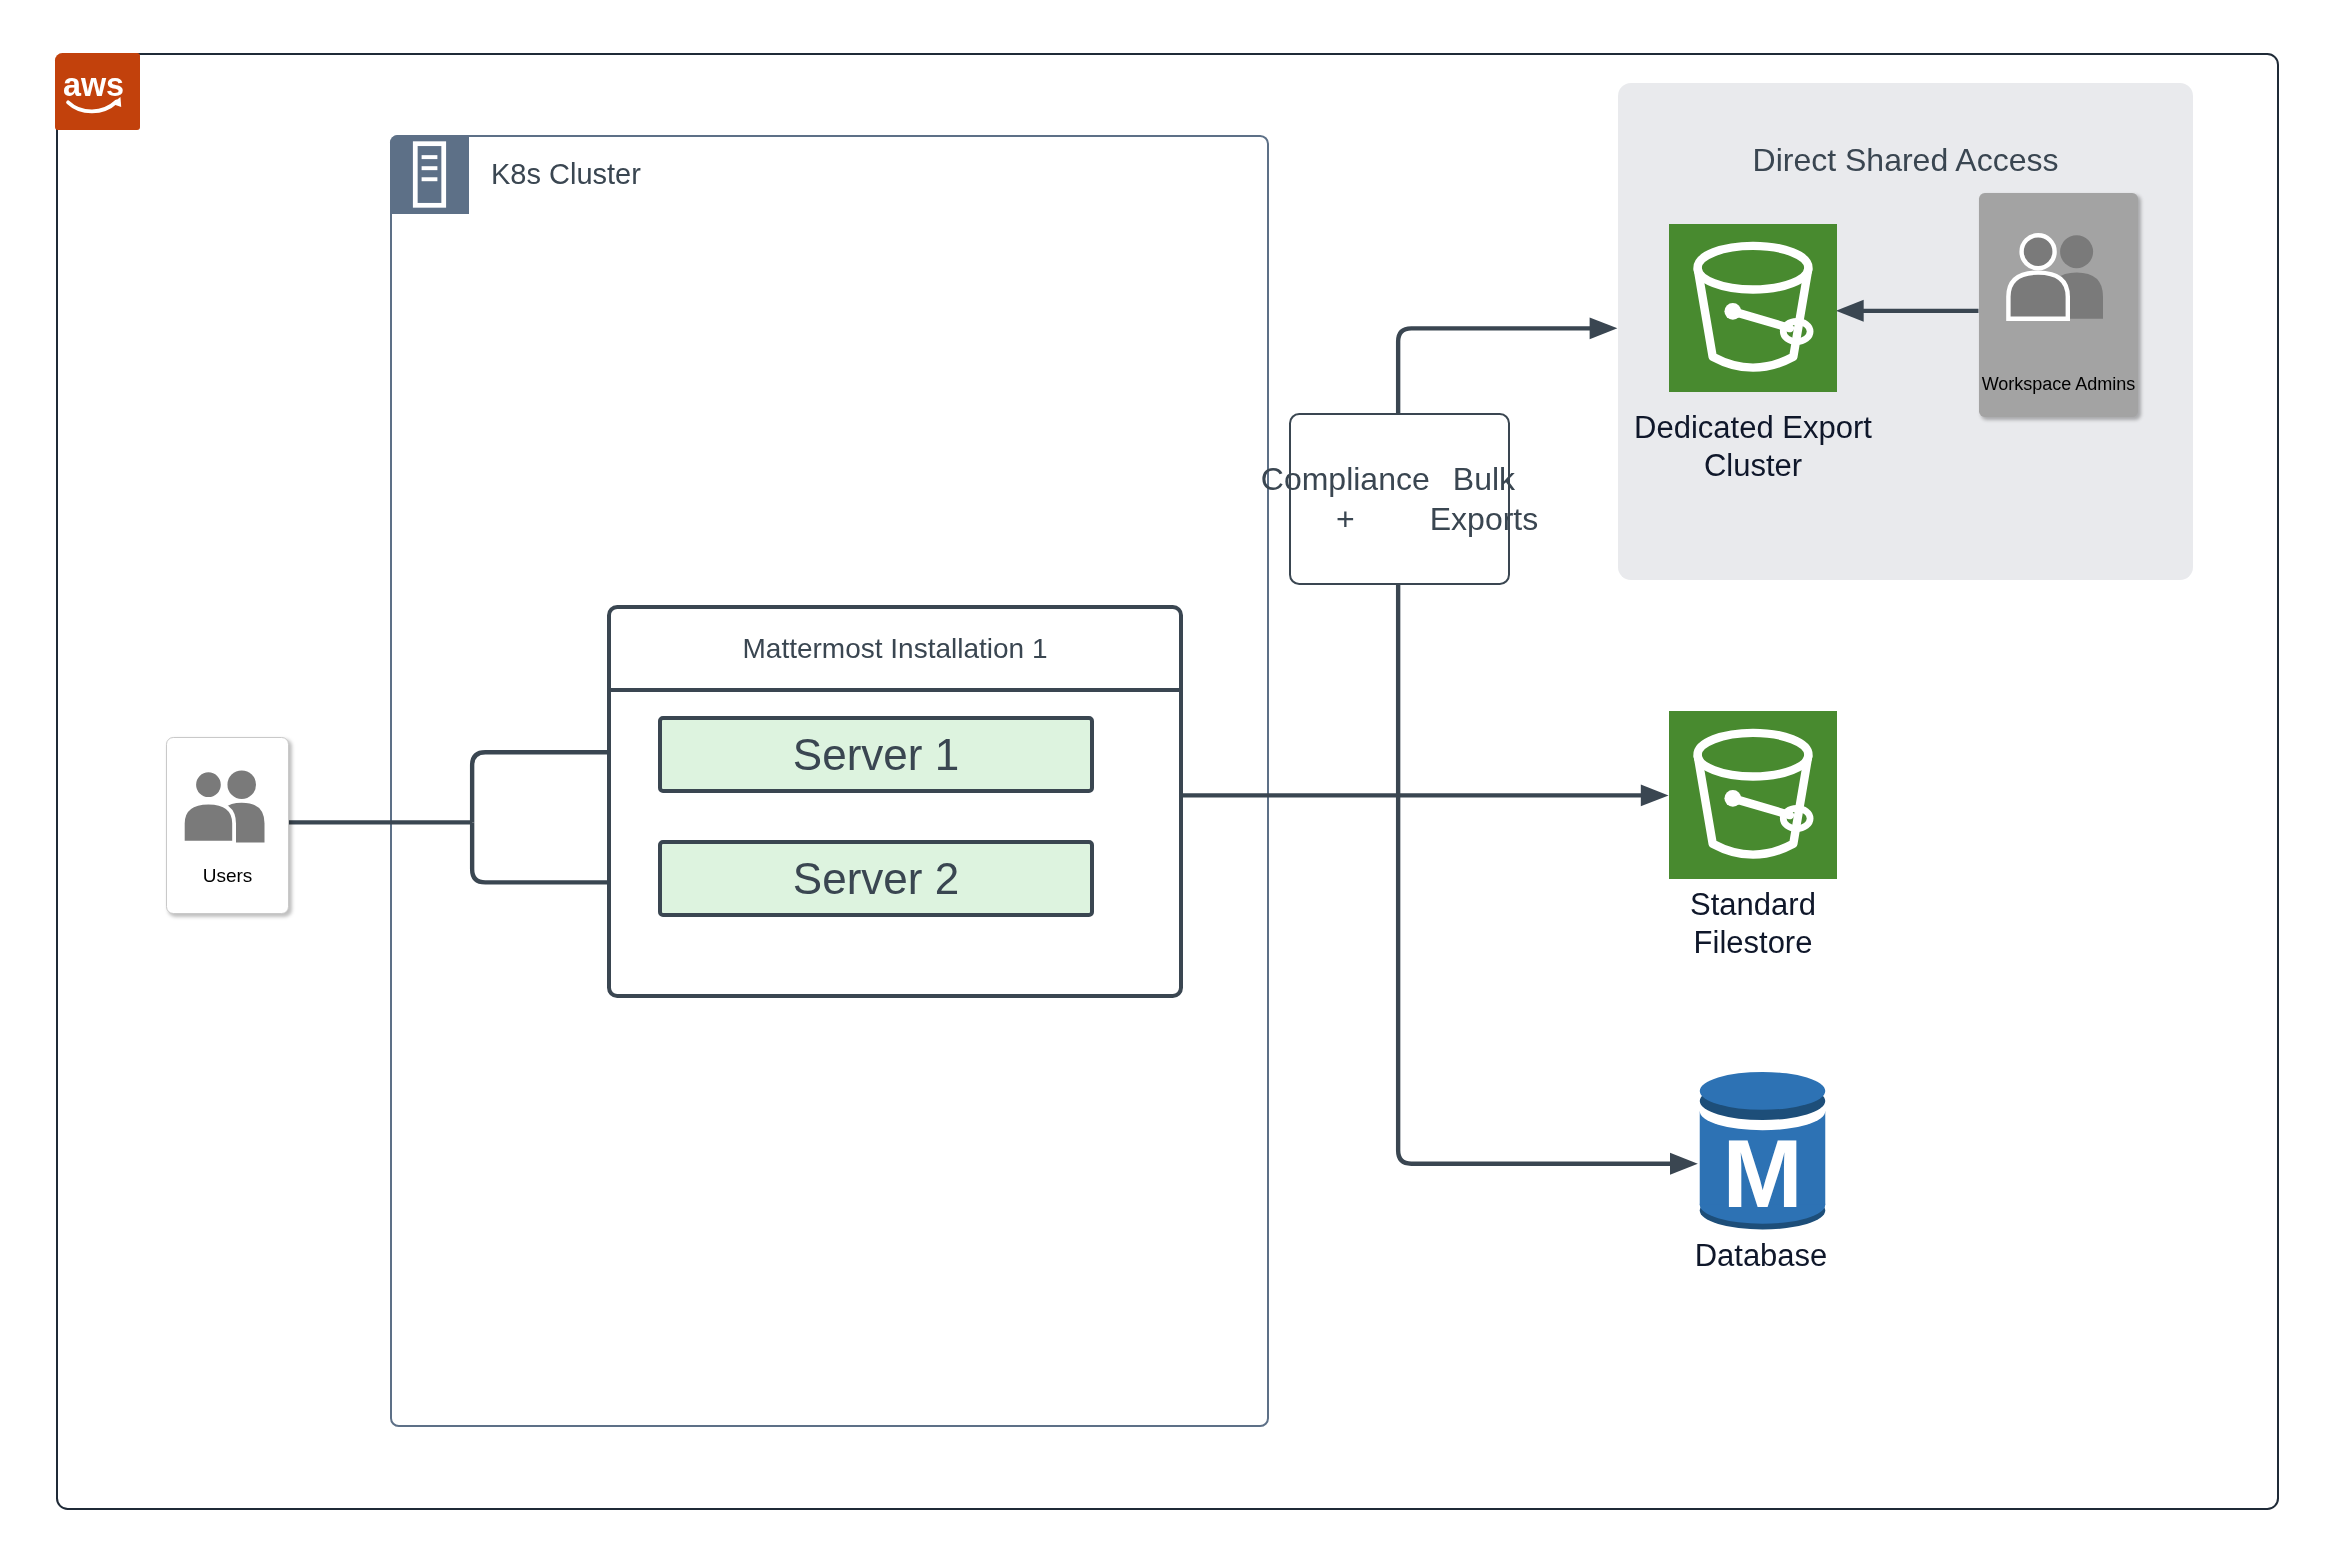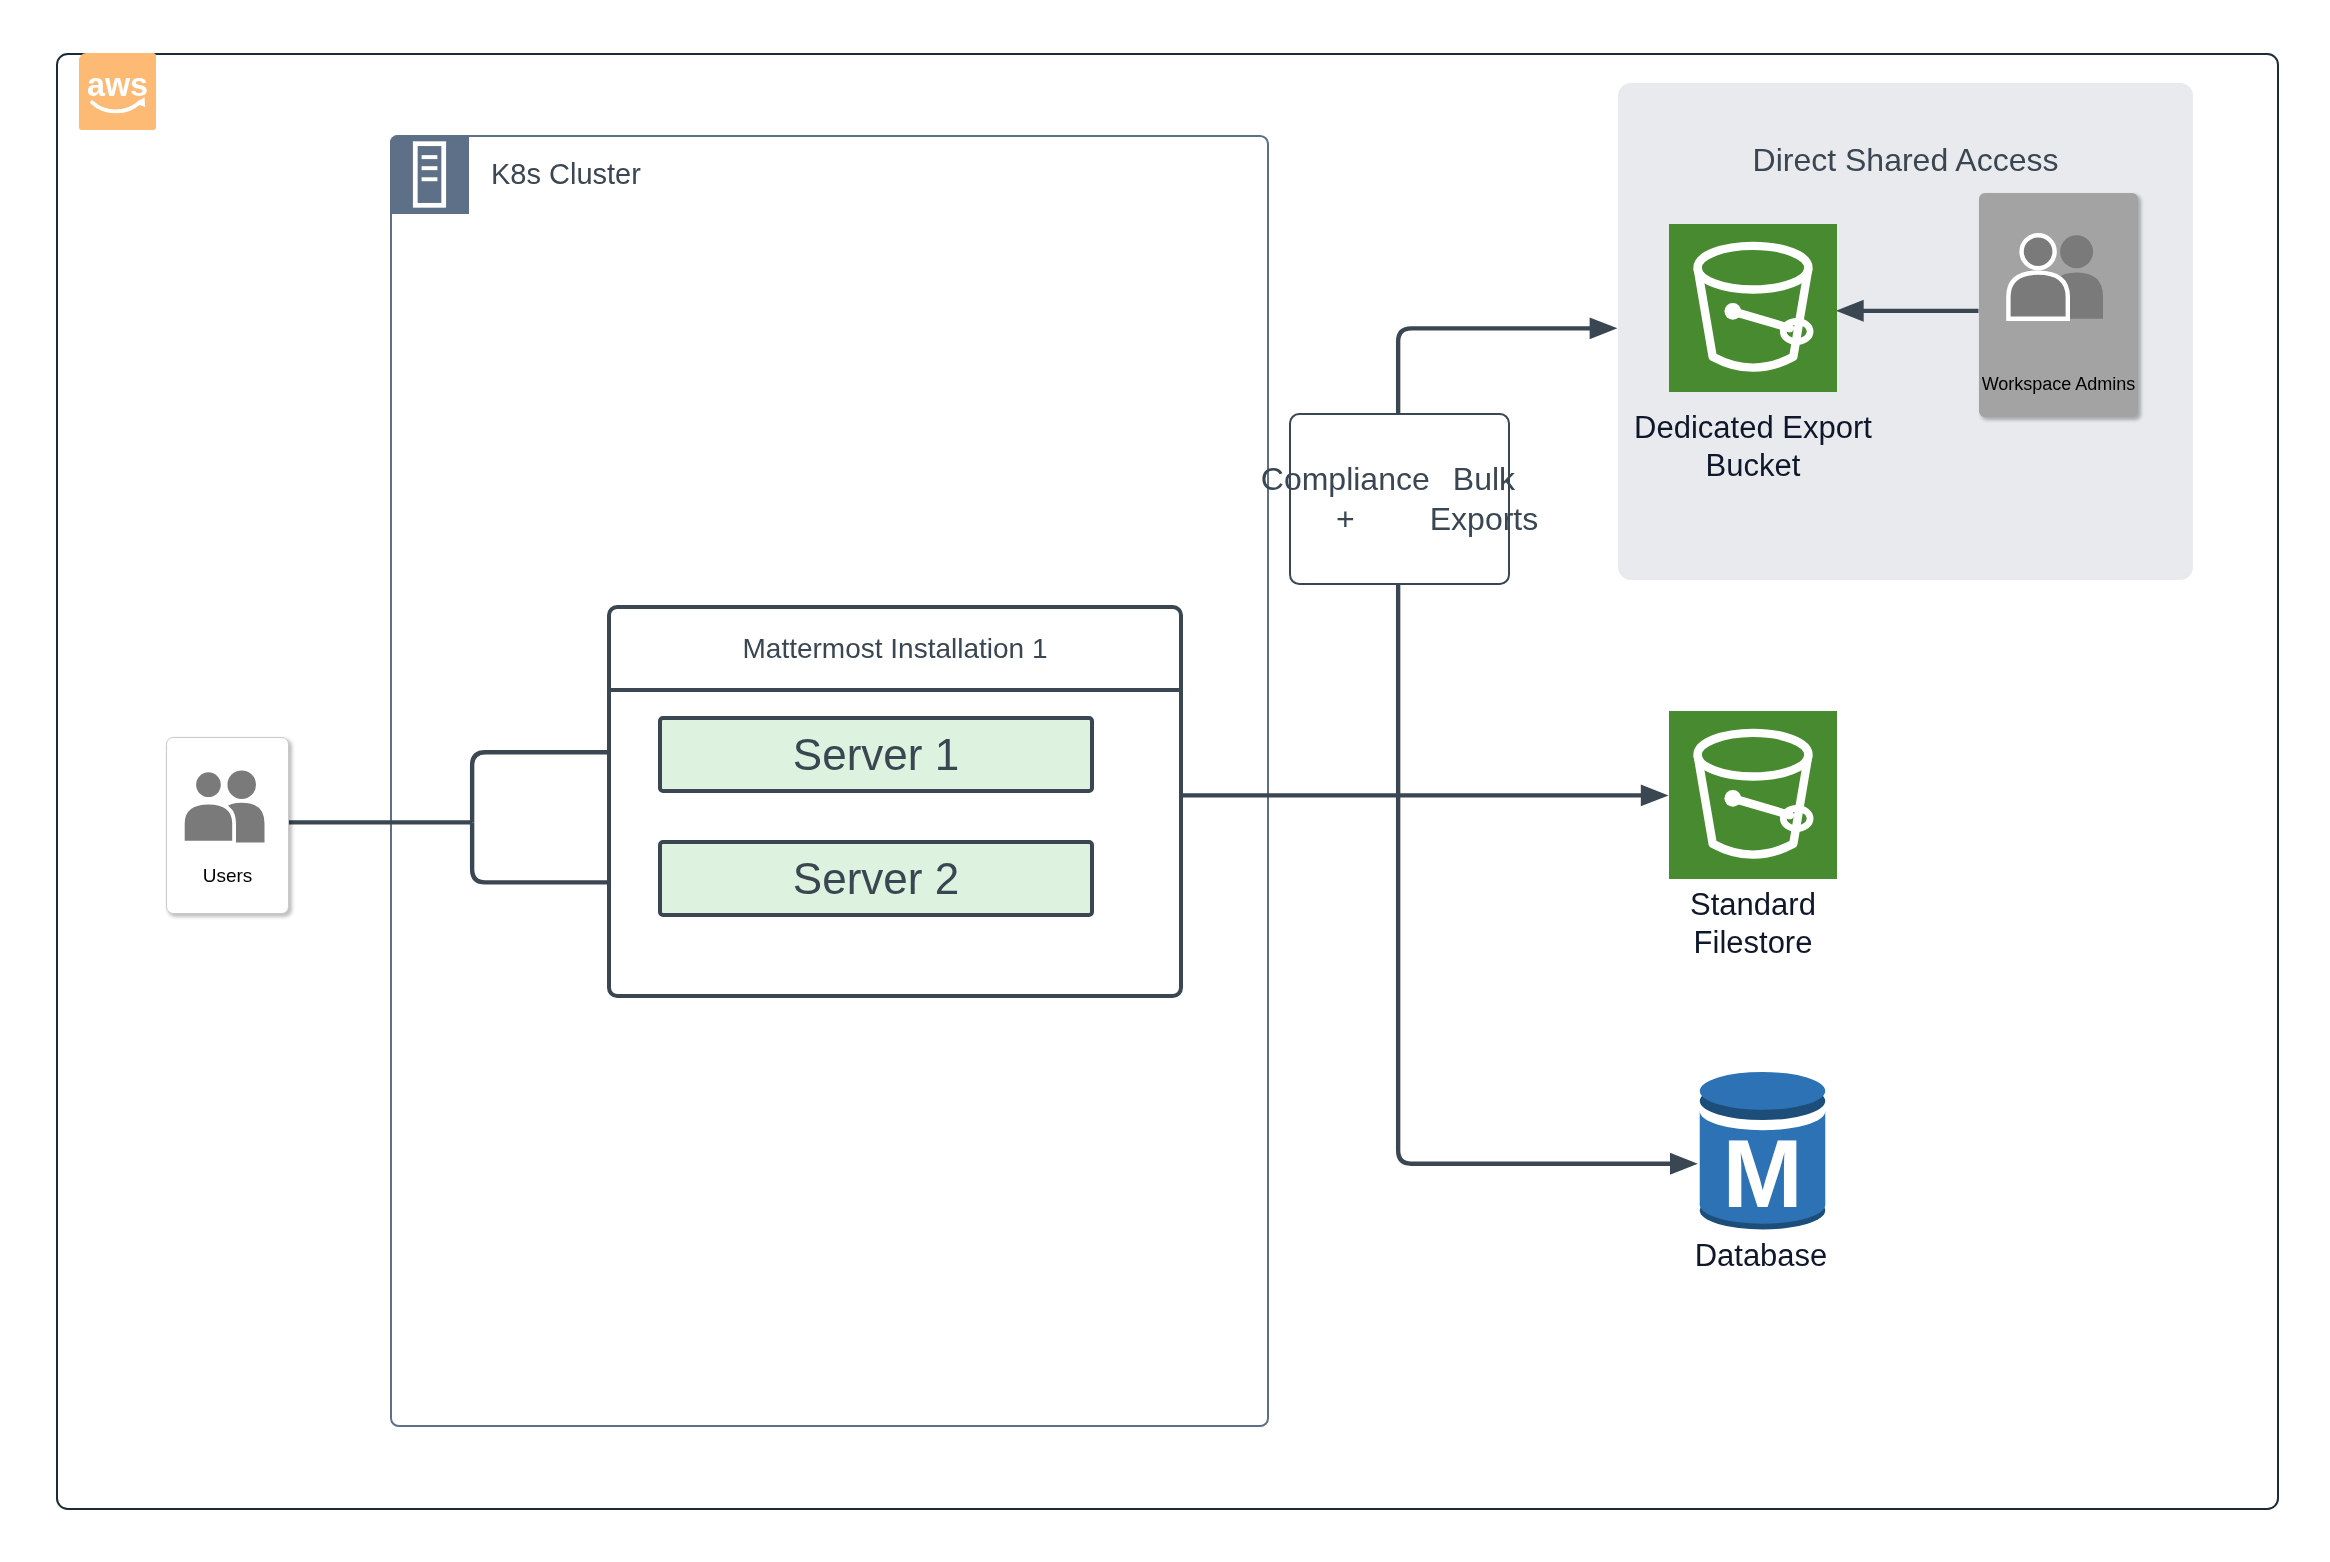--- a/index.html
+++ b/index.html
@@ -3,21 +3,21 @@
 <meta charset="utf-8">
 <style>
   html,body{margin:0;padding:0;background:#ffffff;}
   .canvas{
     position:relative;width:2330px;height:1563px;background:#ffffff;
     font-family:"Liberation Sans",sans-serif;overflow:hidden;
   }
   .abs{position:absolute;}
   
   .outer-box{left:56px;top:53px;width:2219px;height:1453px;border:2.9px solid #1F2A37;border-radius:11.7px;z-index:1;}
-  .aws-badge{left:55px;top:53px;width:77px;height:77px;background:#fdba74;border-radius:7.3px 2.9px 2.9px 2.9px;z-index:4;margin-left:24px;}
+  .aws-badge{left:55px;top:53px;width:85px;height:77px;background:#c2410c;border-radius:7.3px 2.9px 2.9px 2.9px;z-index:4;}
   
   .k8s-box{left:390px;top:135px;width:875px;height:1288px;border:2.9px solid #5D7087;border-radius:8.8px;z-index:1;}
   .k8s-icon{left:390px;top:135px;width:79px;height:79px;background:#5D7087;border-radius:7.3px 0 0 0;z-index:2;}
   .k8s-label{left:491px;top:158px;font-size:29px;color:#3A4651;z-index:2;}
   
   .users-card{left:166px;top:737px;width:121px;height:175px;background:#fff;border:1.5px solid #C9C9C9;border-radius:7.3px;box-shadow:2.9px 2.9px 3.7px rgba(0,0,0,0.25);z-index:3;}
   .users-card svg{position:absolute;left:12.4px;top:20.5px;}
   .users-label{position:absolute;left:0;right:0;top:127px;text-align:center;font-size:19px;color:#000;}
   
   .wires{left:0;top:0;width:2330px;height:1563px;z-index:2;}
@@ -126,21 +126,21 @@
     <svg width="168" height="168" viewBox="0 0 100 100">
       <ellipse cx="50" cy="26" rx="33" ry="13" fill="none" stroke="#fff" stroke-width="5"></ellipse>
       <path d="M17,26 L26,79 Q50,92 74,79 L83,26" fill="none" stroke="#fff" stroke-width="5" stroke-linejoin="round"></path>
       <path d="M38,52 L72,62" stroke="#fff" stroke-width="5" stroke-linecap="round" fill="none"></path>
       <ellipse cx="76" cy="64" rx="8" ry="6" fill="none" stroke="#fff" stroke-width="4"></ellipse>
       <circle cx="38" cy="52" r="5" fill="#fff"></circle>
     </svg>
   </div>
   <div class="abs node-label dedicated-label">
     <div>Dedicated Export</div>
-    <div>Bucket</div>
+    <div>Cluster</div>
   </div>
 
   <div class="abs workspace-card">
     <svg width="110" height="110" viewBox="0 0 100 100">
       <circle cx="66" cy="27" r="15" fill="#7A7A7A"></circle>
       <path d="M42,88 L42,68 Q42,46 66,46 Q90,46 90,68 L90,88 Z" fill="#7A7A7A"></path>
       <circle cx="31" cy="27" r="15" fill="#7A7A7A" stroke="#fff" stroke-width="4"></circle>
       <path d="M4,88 L4,68 Q4,46 31,46 Q58,46 58,68 L58,88 Z" fill="#7A7A7A" stroke="#fff" stroke-width="4"></path>
     </svg>
     <div class="workspace-label">Workspace Admins</div>

